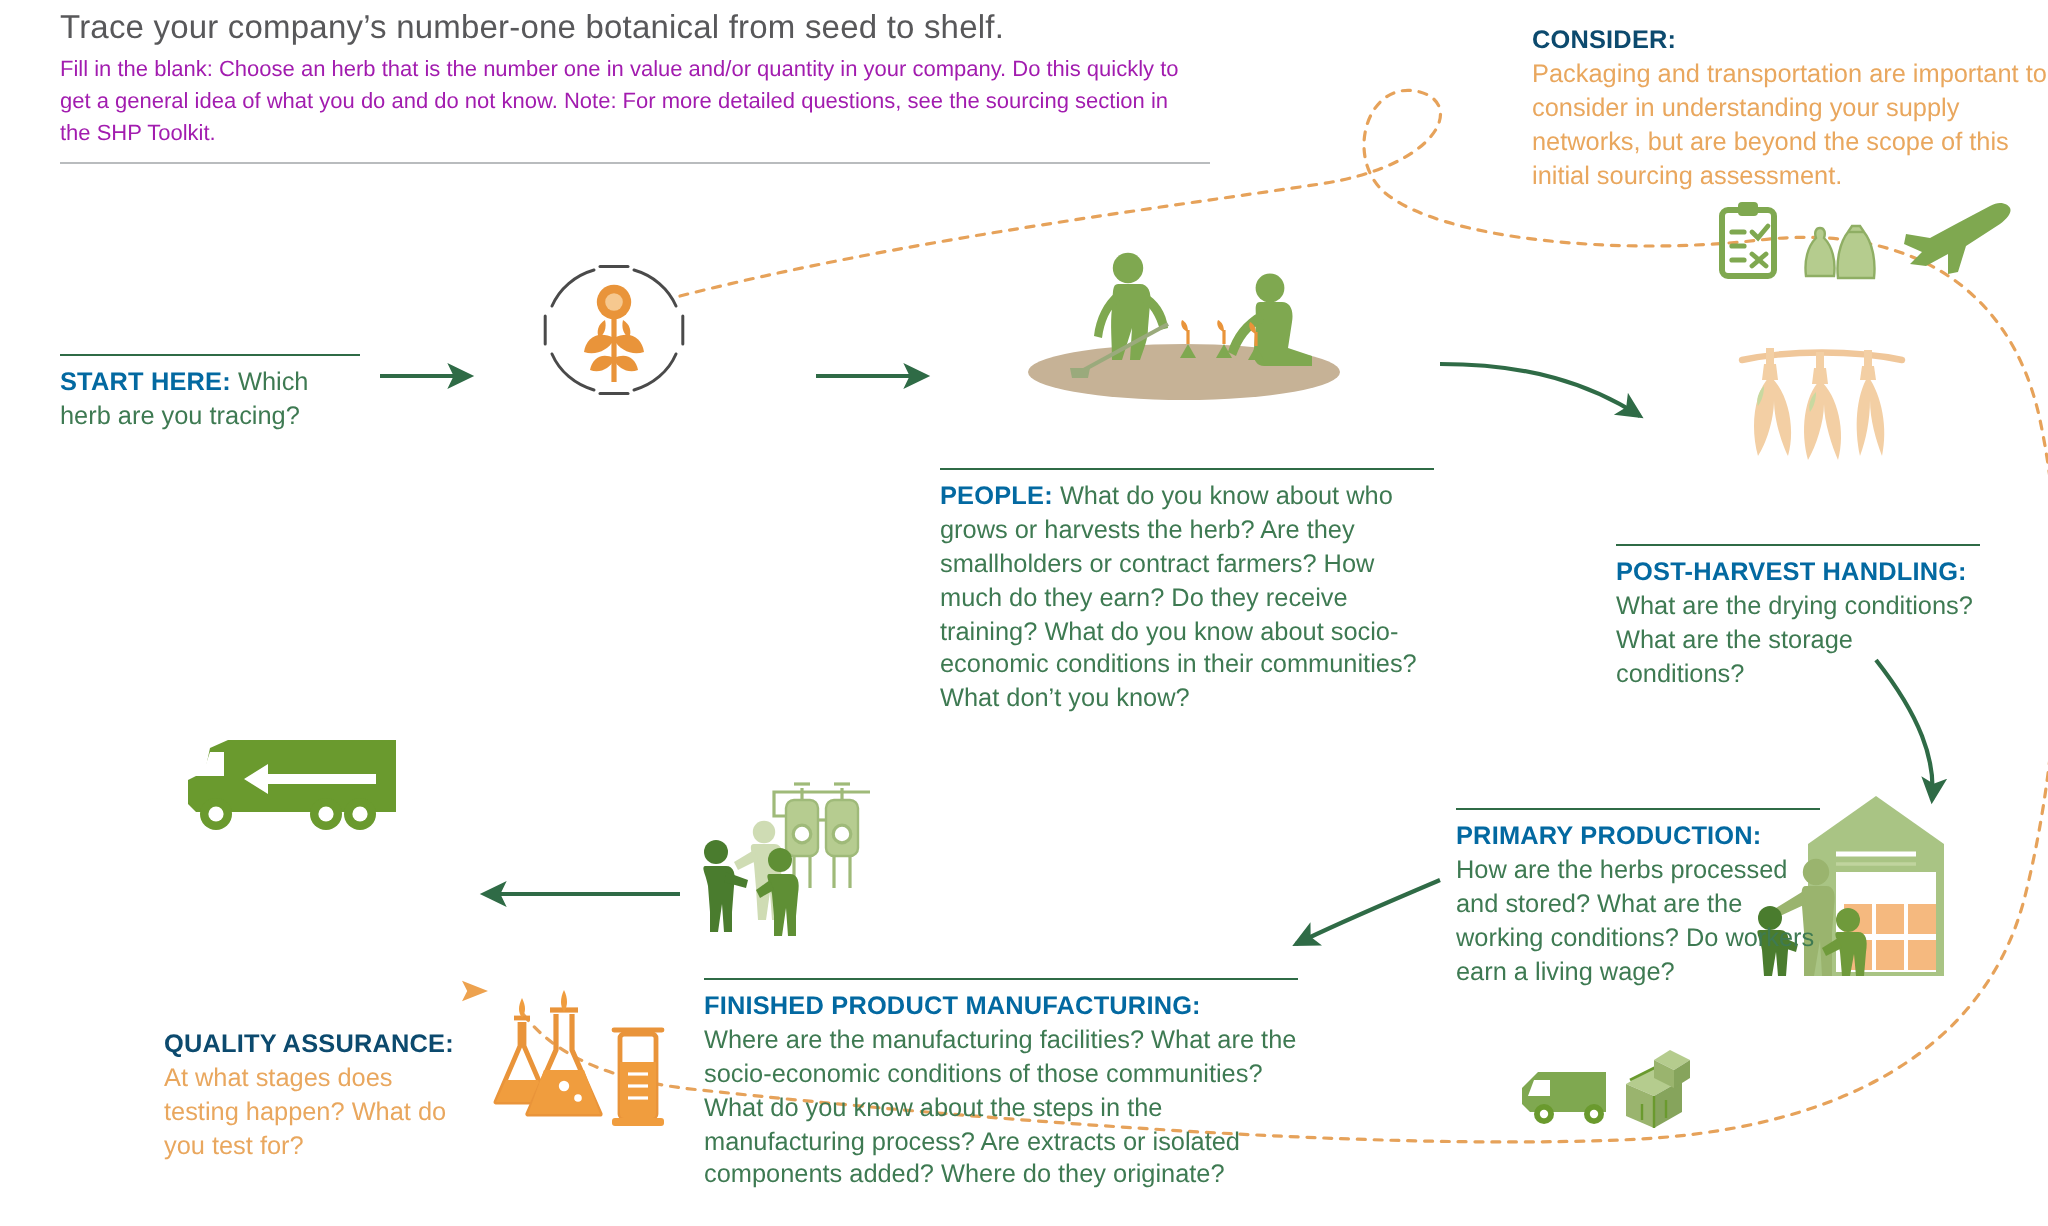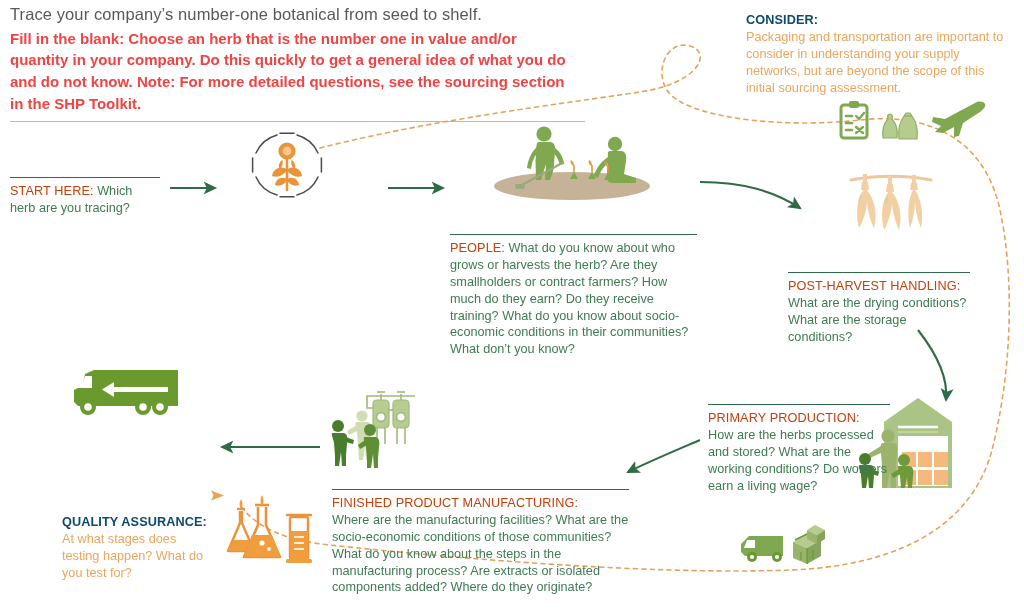--- a/index.html
+++ b/index.html
@@ -4,43 +4,42 @@
 <style>
   html,body{margin:0;padding:0;}
   body{
     width:1024px;height:613px;
     background:#ffffff;
     font-family:"Liberation Sans", sans-serif;
     overflow:hidden;
     position:relative;
     -webkit-font-smoothing:antialiased;
   }
-  .stage{position:absolute;inset:0;}
+  .stage{position:absolute;inset:0;margin-left:20px;}
   .abs{position:absolute;}
 
   
   #header{left:10px;top:4px;width:600px;}
   #header .h-title{
     font-size:16.5px;color:#58585a;font-weight:400;letter-spacing:.1px;
     line-height:1.25;
   }
   #header .h-sub{
-    margin-top:3px;font-size:15px;color:#ef4444;line-height:1.45;
+    margin-top:3px;font-size:11px;color:#a21caf;line-height:1.45;
     width:560px;
-    font-weight:bold;
   }
   #header .h-rule{
     margin-top:6px;border-top:1.6px solid #b9bcbe;width:575px;
   }
 
   
   .block{line-height:1.33;}
   .block .rule{border-top:1.7px solid #2f6b46;margin-bottom:5px;}
   .block p{margin:0;font-size:12.7px;color:#3e7a52;}
-  .block p b{font-weight:400;color:#c2410c;letter-spacing:.1px;}
+  .block p b{font-weight:700;color:#0369a1;letter-spacing:.1px;}
   .block.orange p{color:#e9a75e;}
   .block.orange p b{color:#0c4a6e;font-weight:700;}
 
   
   svg{display:block;overflow:visible;}
   .layer{position:absolute;left:0;top:0;width:1024px;height:613px;pointer-events:none;}
 </style>
 </head>
 <body>
 

